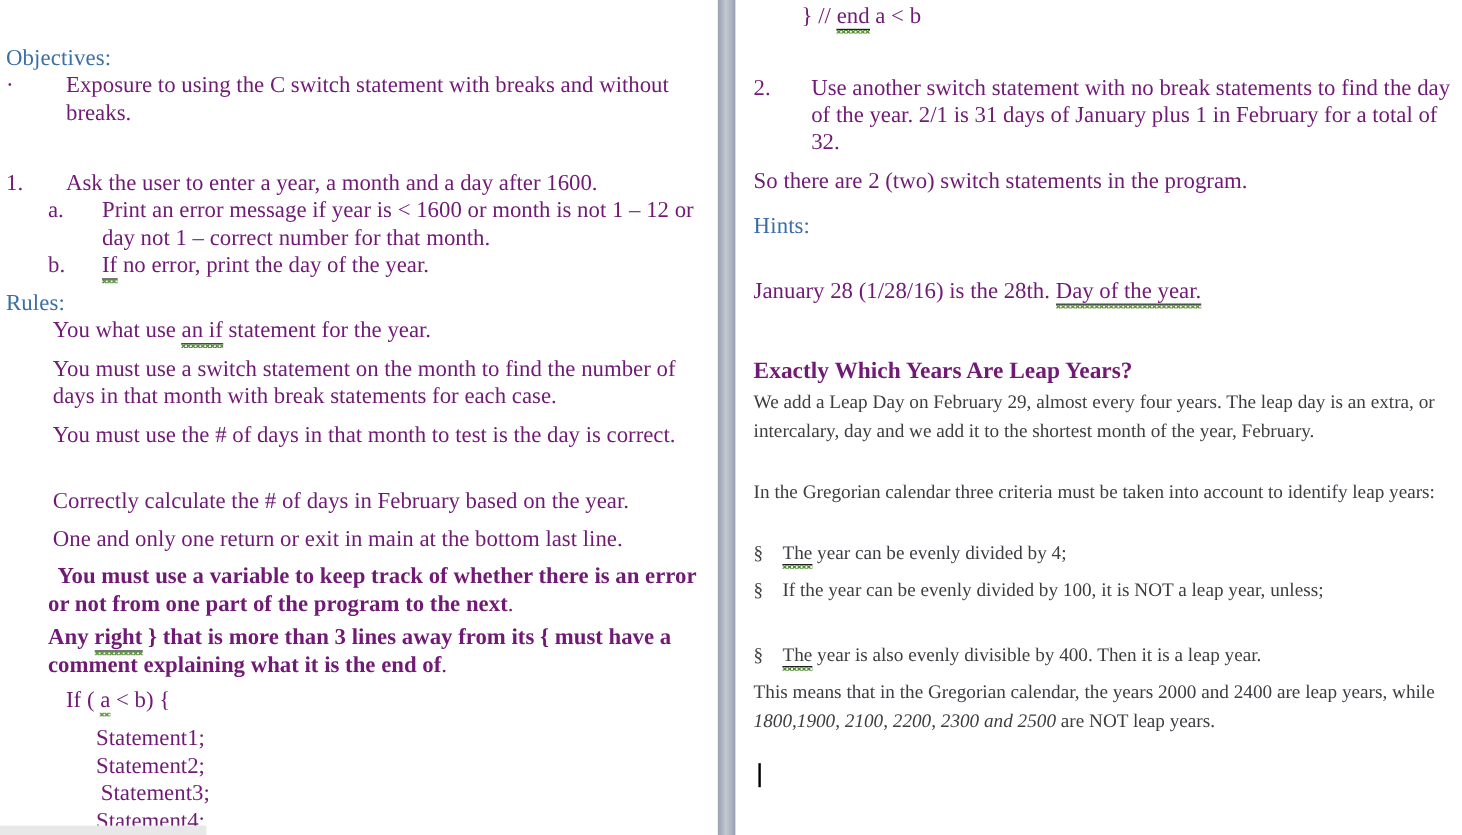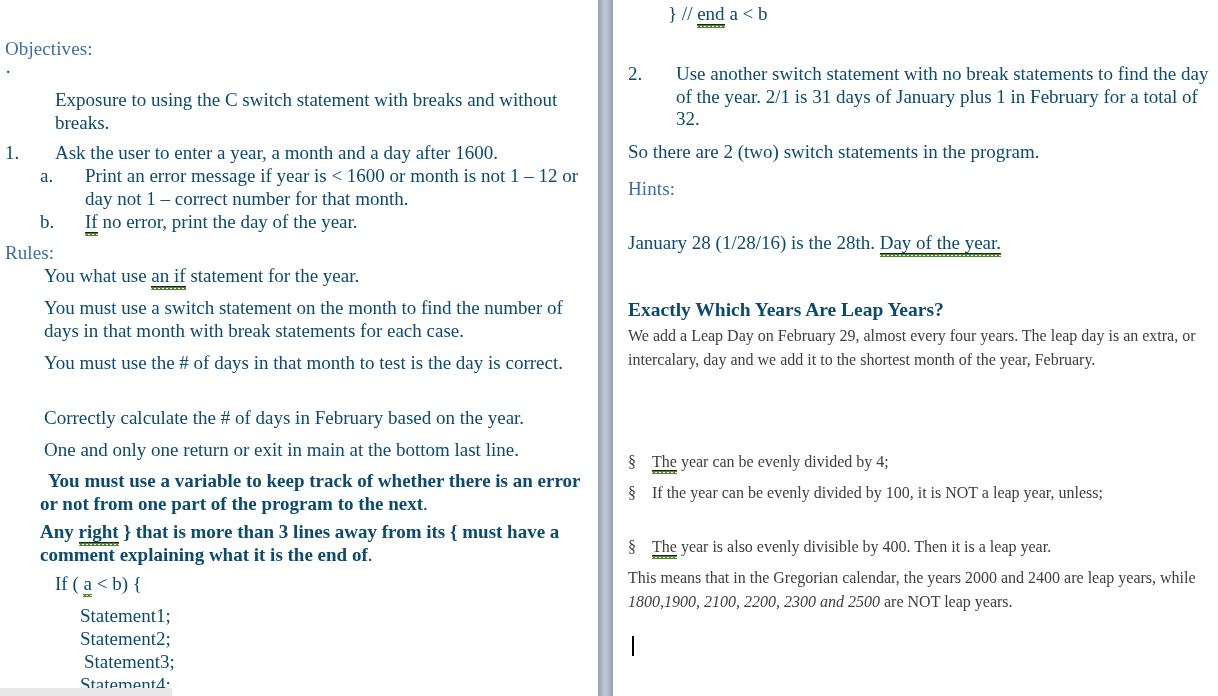--- a/index.html
+++ b/index.html
@@ -60,21 +60,21 @@
   
   .blk { position: absolute; }
 
   .heading-blue {
     color: #3a6ea5;
     font-size: 19px;
     line-height: 22px;
     letter-spacing: .1px;
   }
   .body-text {
-    color: #0c4a6e;
+    color: #701a75;
     font-size: 19px;
     line-height: 22.5px;
   }
   .body-gray {
     color: #3d3d42;
     font-size: 16px;
     line-height: 24px;
   }
   .bold { font-weight: bold; }
   .ital { font-style: italic; }
@@ -136,21 +136,21 @@
 <body>
 
 <div class="page">
 
   <div class="col-left">
 
     <div class="blk heading-blue" style="left:5px; top:38px;">Objectives:</div>
 
     <div class="li body-text" style="left:5px; top:61px; width:585px;">
       <span class="marker">·</span>
-      <span class="txt" style="padding-left:50px; text-indent:0;margin-top:28px;">Exposure to using the C switch statement with breaks and without breaks.</span>
+      <span class="txt" style="padding-left:50px; text-indent:0;">Exposure to using the C switch statement with breaks and without breaks.</span>
     </div>
 
 
     <div class="li body-text" style="left:5px; top:142px; width:585px;">
       <span class="marker">1.</span>
       <span class="txt" style="padding-left:50px;">Ask the user to enter a year, a month and a day after 1600.</span>
     </div>
 
     <div class="li body-text" style="left:40px; top:165px; width:545px;">
       <span class="marker">a.</span>
@@ -202,20 +202,21 @@
     <div class="blk body-text" style="left:15px; top:141px; width:585px;">So there are 2 (two) switch statements in the program.</div>
 
     <div class="blk heading-blue" style="left:15px; top:178px;">Hints:</div>
 
     <div class="blk body-text" style="left:15px; top:232px;"><span>January 28 (1/28/16) is the 28th. </span><span class="sq">Day of the year.</span></div>
 
     <div class="blk body-text bold" style="left:15px; top:299px; font-size:19.5px;">Exactly Which Years Are Leap Years?</div>
 
     <div class="blk body-gray" style="left:15px; top:324px; width:578px;">We add a Leap Day on February 29, almost every four years. The leap day is an extra, or intercalary, day and we add it to the shortest month of the year, February.</div>
 
+    <div class="blk body-gray" style="left:15px; top:399px; width:578px;">In the Gregorian calendar three criteria must be taken into account to identify leap years:</div>
 
     <div class="li body-gray" style="left:15px; top:450px; width:578px;">
       <span class="marker">§</span>
       <span class="txt" style="padding-left:24px;"><span class="sq">The</span><span> year can be evenly divided by 4;</span></span>
     </div>
 
     <div class="li body-gray" style="left:15px; top:481px; width:578px;">
       <span class="marker">§</span>
       <span class="txt" style="padding-left:24px;">If the year can be evenly divided by 100, it is NOT a leap year, unless;</span>
     </div>

